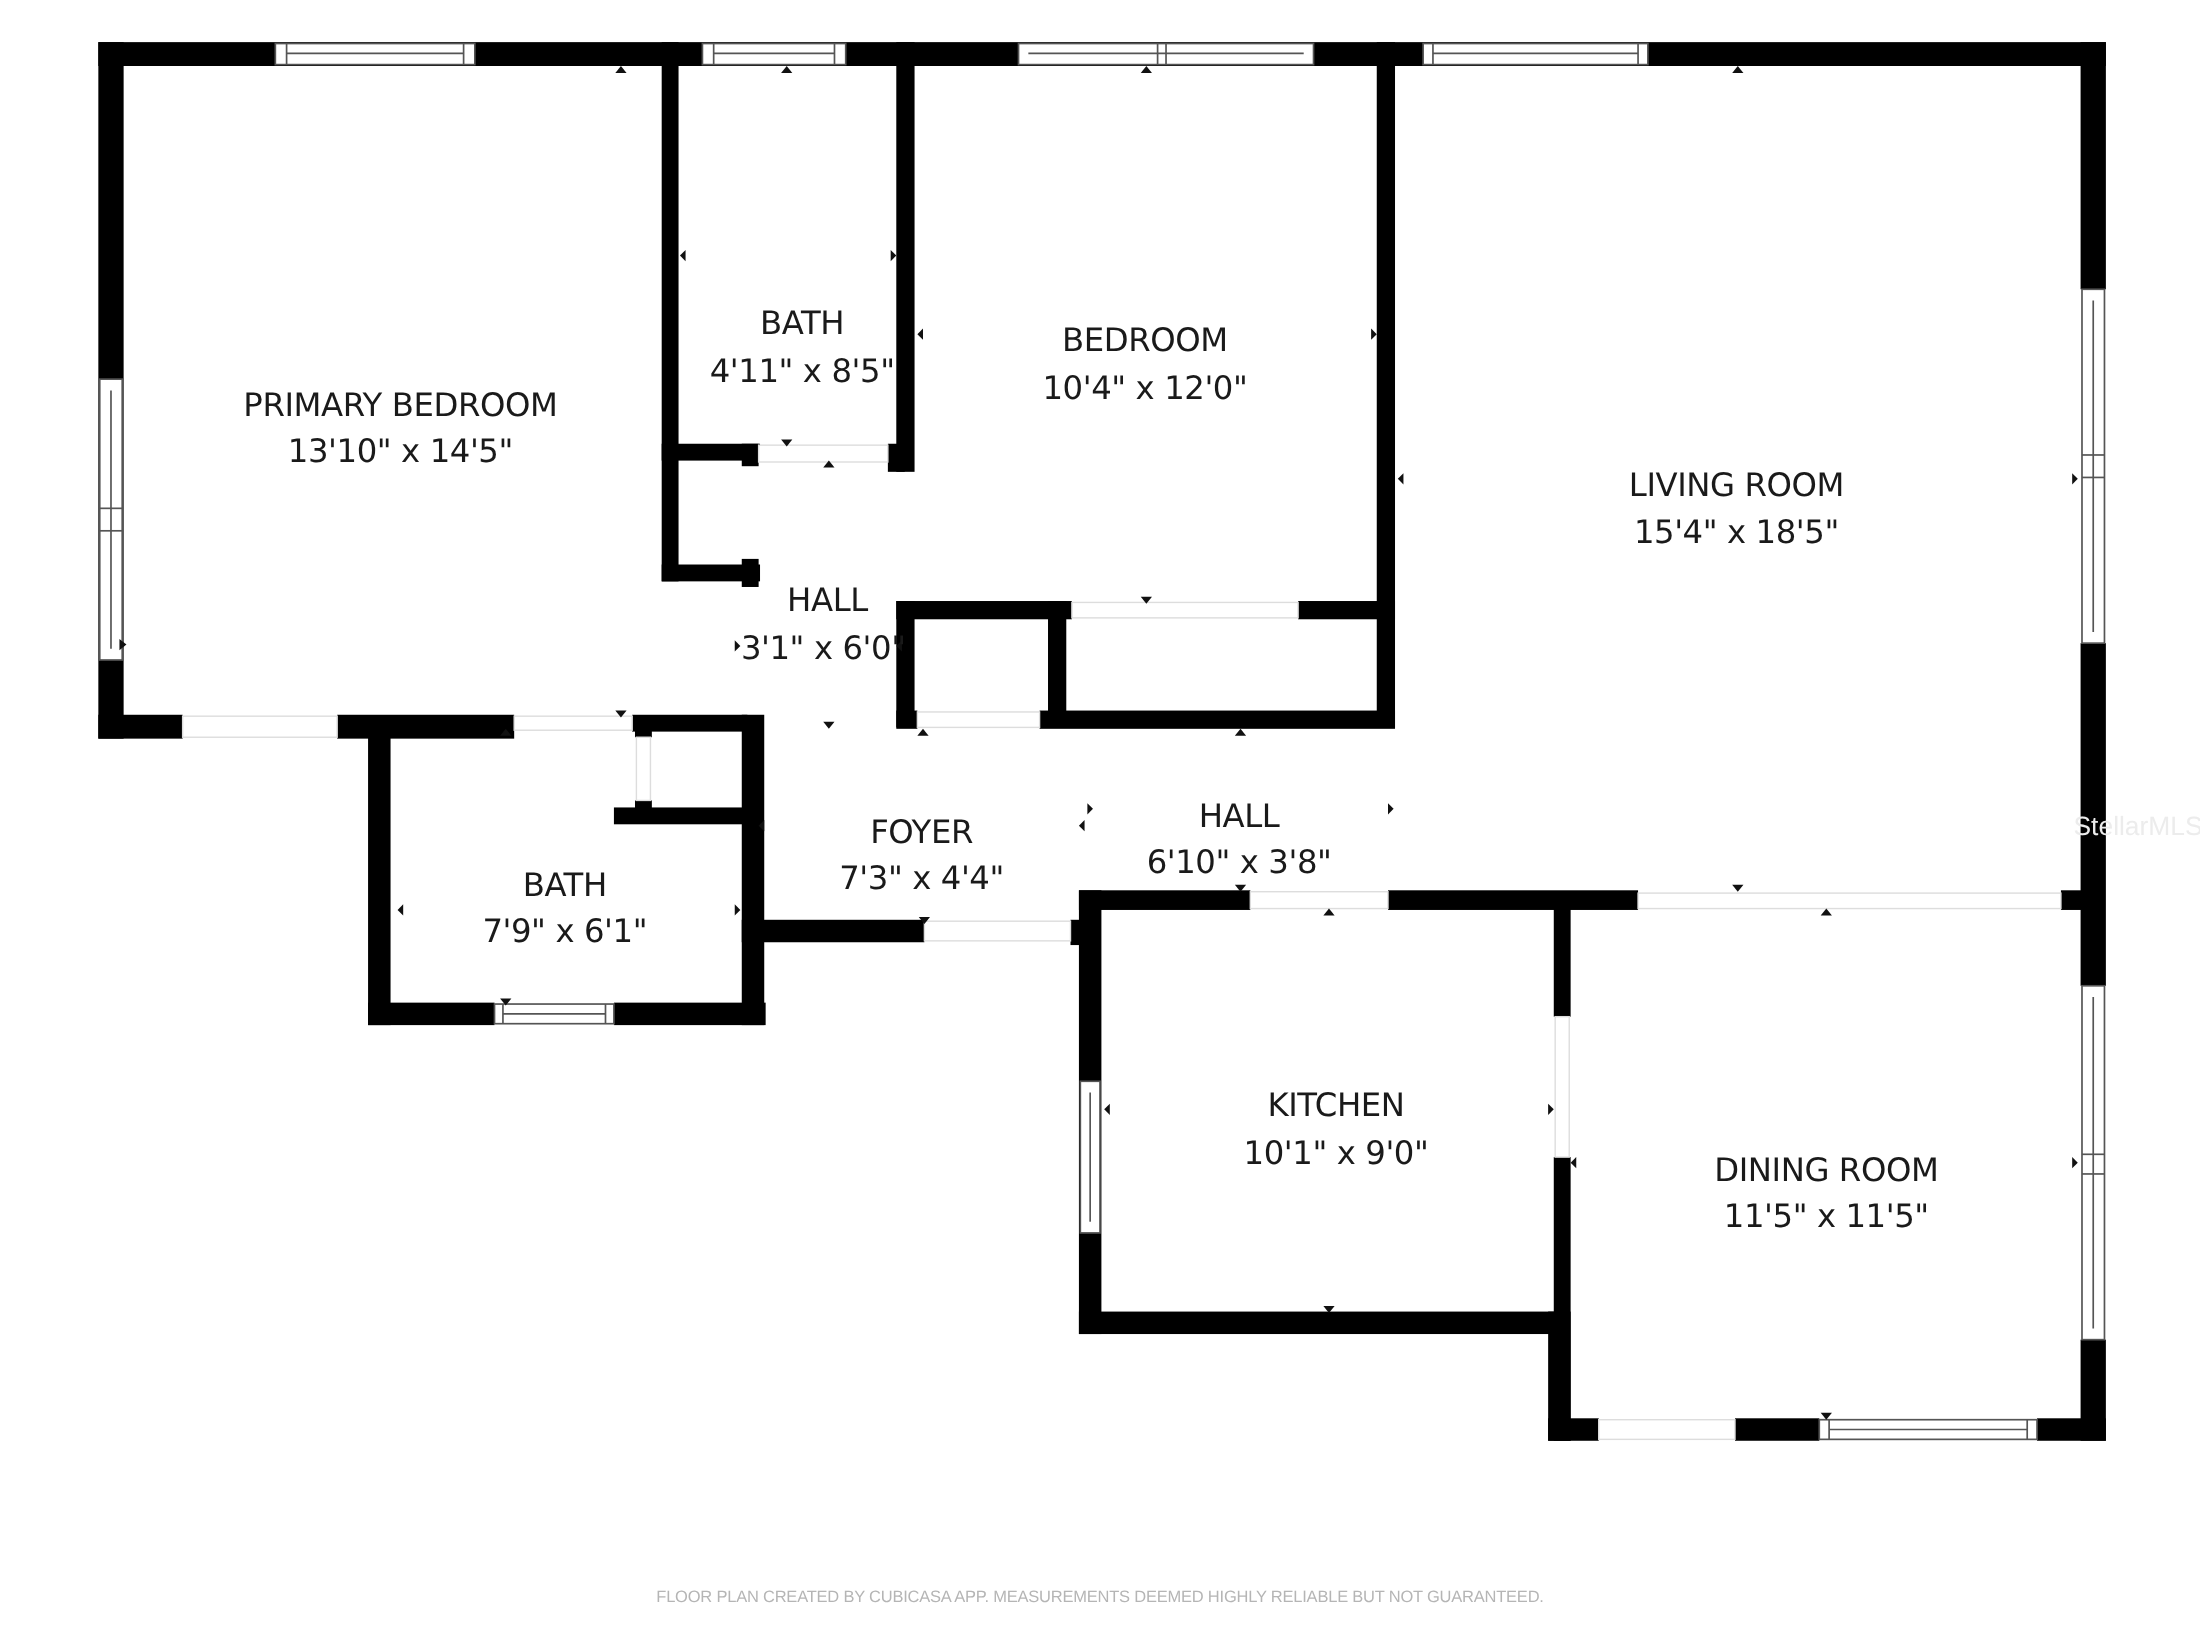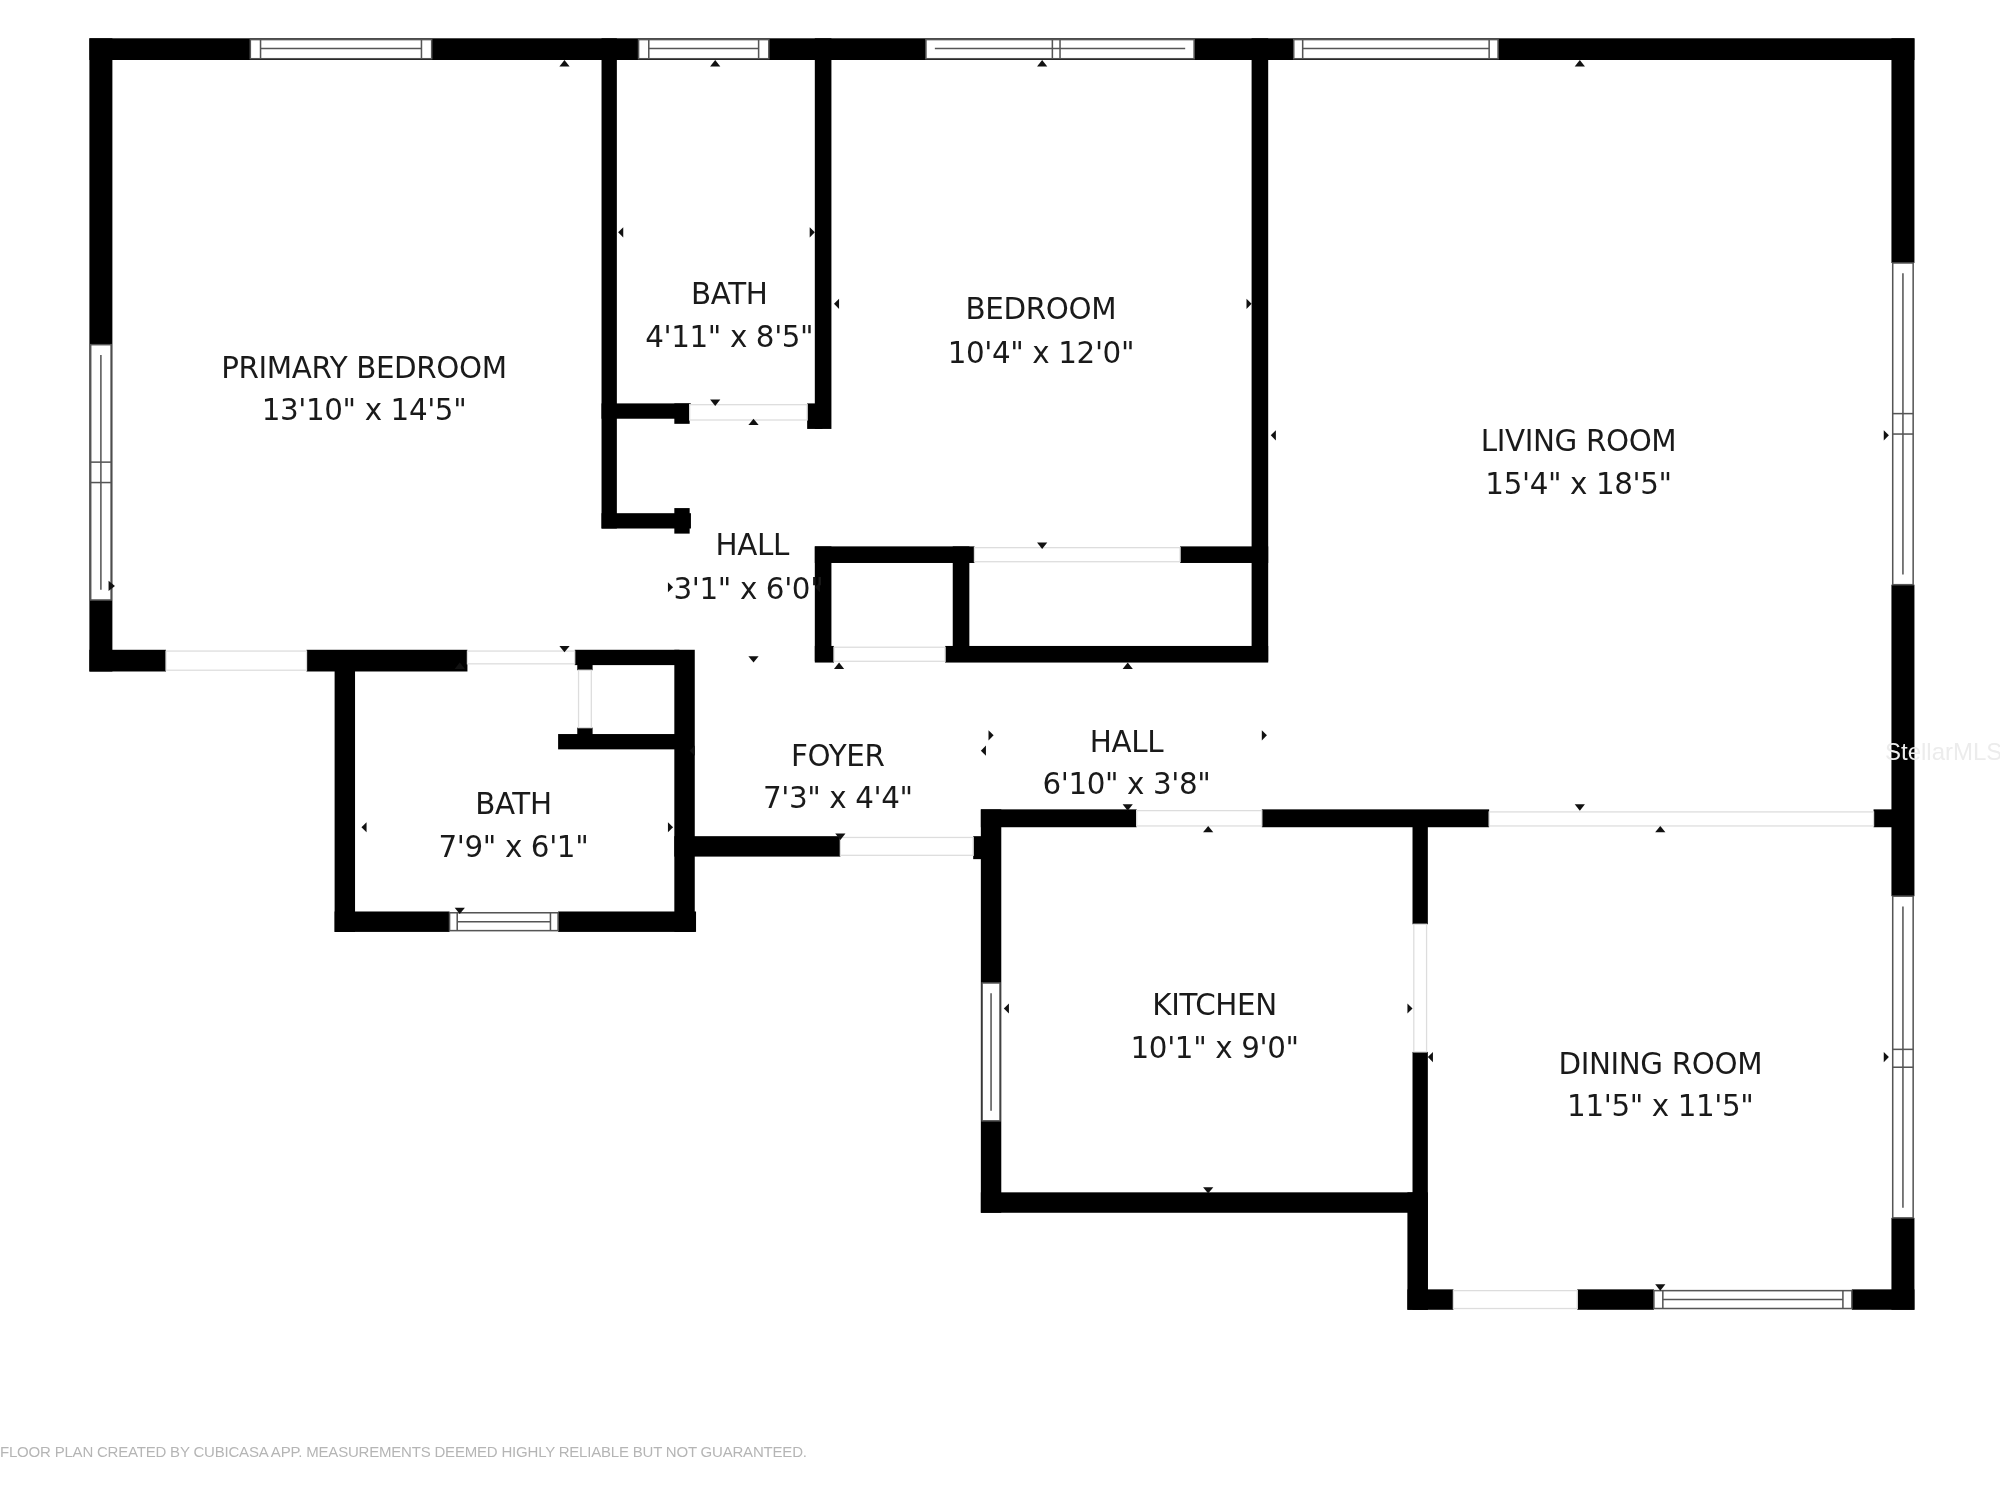--- a/index.html
+++ b/index.html
@@ -5,21 +5,21 @@
   html, body { margin:0; padding:0; background:#ffffff; }
   body { width:2000px; height:1500px; overflow:hidden; position:relative; font-family:"DejaVu Sans", sans-serif; }
   #plan { position:absolute; left:0; top:0; width:2000px; height:1500px; }
   .wall { fill:#000000; }
   .opening { fill:#ffffff; stroke:#dddddd; stroke-width:1; }
   .win { fill:#ffffff; stroke:#555555; stroke-width:1.2; }
   .winline { stroke:#555555; stroke-width:1.2; }
   .mark { fill:#111111; }
   .room-name { font-family:"DejaVu Sans", sans-serif; font-size:23px; fill:#1a1a1a; text-anchor:middle; letter-spacing:-0.3px; }
   .room-dim { font-family:"DejaVu Sans", sans-serif; font-size:23px; fill:#1a1a1a; text-anchor:middle; letter-spacing:-0.3px; }
-  .footer { position:absolute; left:0; width:2000px; top:1443px; text-align:left; font-family:"Liberation Sans", sans-serif; font-size:15px; color:#b5b5b5; letter-spacing:-0.2px; }
+  .footer { position:absolute; left:0; width:2000px; top:1443px; text-align:center; font-family:"Liberation Sans", sans-serif; font-size:15px; color:#b5b5b5; letter-spacing:-0.2px; }
   .watermark { position:absolute; left:1885px; top:738px; font-family:"Liberation Sans", sans-serif; font-size:24px; color:#ececec; }
 </style>
 </head>
 <body>
 
 <svg id="plan" viewBox="0 0 1566 1175" preserveAspectRatio="none" xmlns="http://www.w3.org/2000/svg">
 
   <g>
 
     <rect class="wall" x="70" y="30" width="1429" height="17"></rect>

